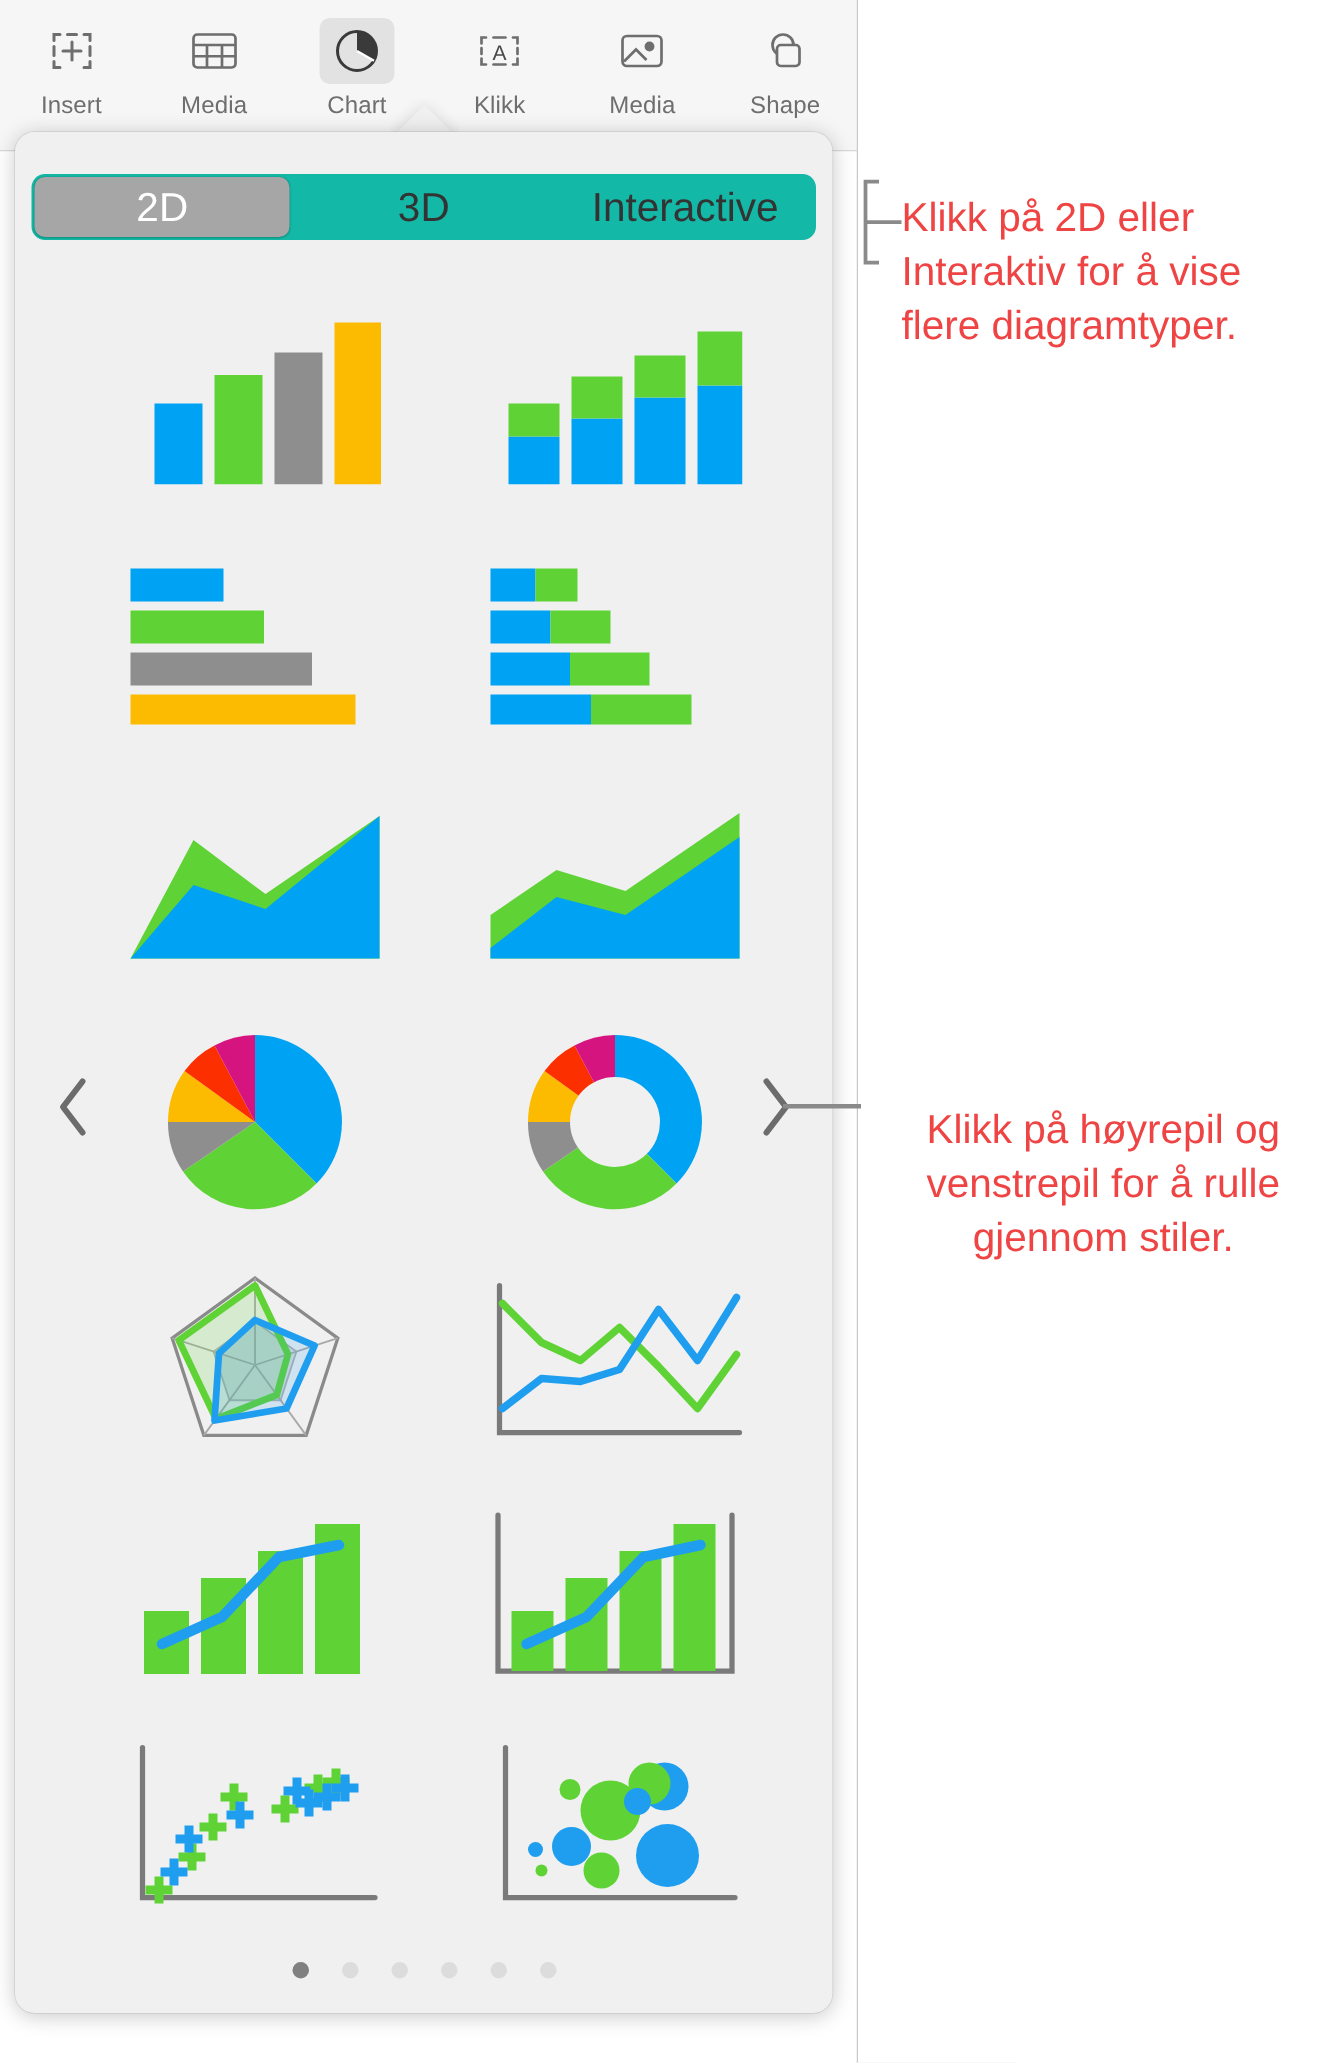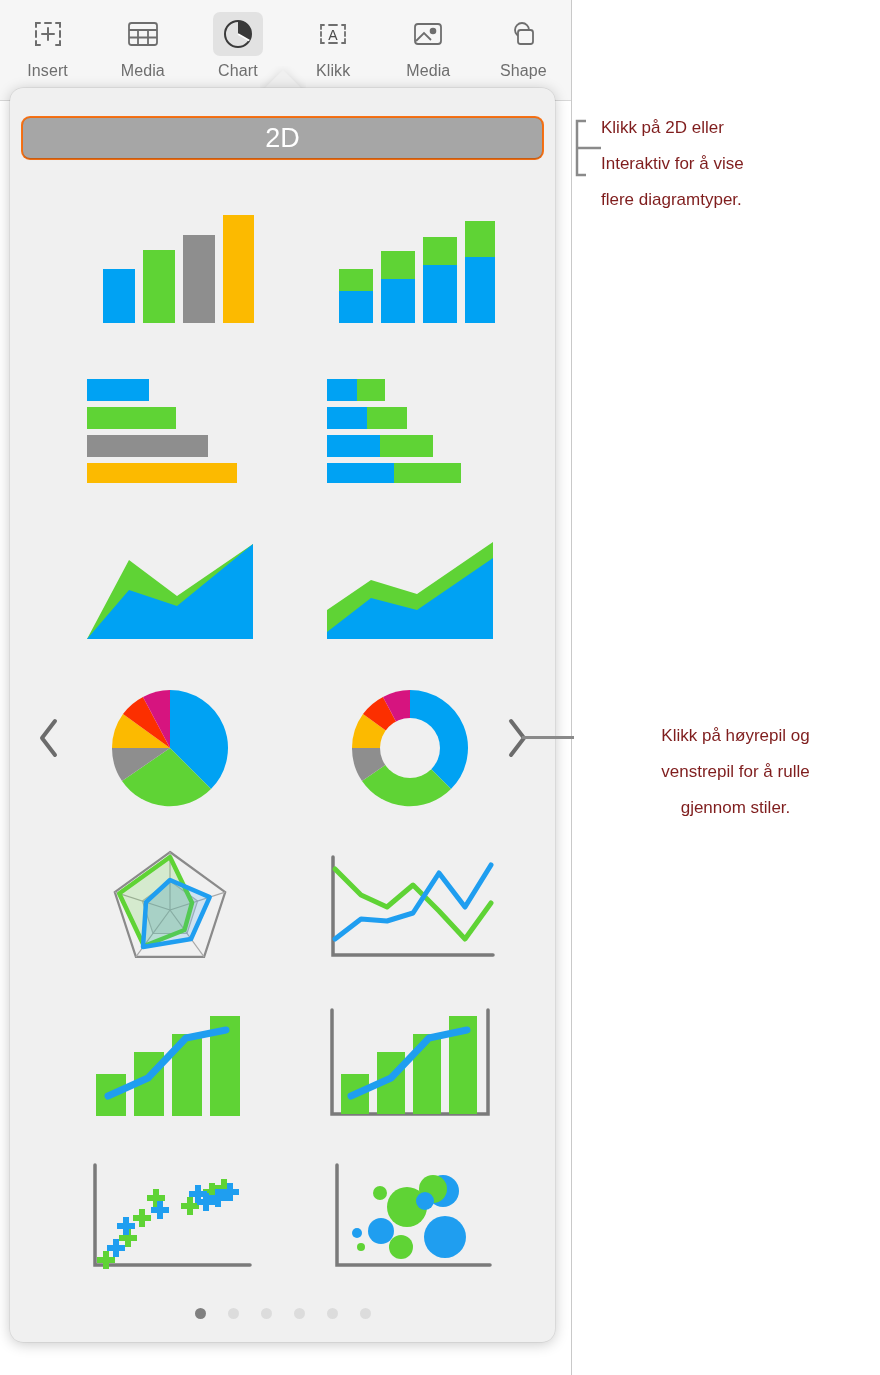--- a/index.html
+++ b/index.html
@@ -63,21 +63,21 @@
     overflow:hidden;
   }
   #popover-arrow:before{
     content:"";position:absolute;left:8px;top:10px;width:30px;height:30px;
     background:#f0f0f0;transform:rotate(45deg);
     box-shadow:0 0 10px rgba(0,0,0,.12);
   }
   
   #segmented{
     position:absolute;left:11px;top:28px;width:523px;height:44px;
-    background:#f97316;border-radius:9px;display:flex;align-items:flex-start;
+    background:#14b8a6;border-radius:9px;display:flex;align-items:flex-start;
   }
   .seg{
     flex:1;height:40px;margin:2px;border-radius:7px;
     display:flex;align-items:center;justify-content:center;
     font-size:27px;color:#333333;position:relative;
   }
   .seg.selected{background:#a6a6a6;color:#ffffff;font-weight:500;
     box-shadow:0 .5px 1.5px rgba(0,0,0,.25);}
   
   #chart-grid{
@@ -98,22 +98,23 @@
   
   #page-dots{
     position:absolute;left:0;top:1210px;width:545px;height:30px;
     display:flex;align-items:center;justify-content:center;gap:22px;
   }
   .dot{width:11px;height:11px;border-radius:50%;background:#dcdcdc;}
   .dot.active{background:#808080;}
   
   .callout{
     position:absolute;
-    font-size:17px;line-height:36px;color:#7f1d1d;
+    font-size:27px;line-height:36px;color:#ef4444;
     white-space:pre-line;
+    margin-top:17px;
   }
   #callout-1{left:601px;top:110px;width:270px;}
   #callout-2{left:598px;top:718px;width:275px;text-align:center;}
   
   #leader-1{
     position:absolute;left:574px;top:119px;width:28px;height:58px;
   }
   
   #leader-2b{
     position:absolute;left:522px;top:736px;width:52px;height:3px;background:#8a8a8a;
@@ -217,20 +218,22 @@
   <div id="toolbar-sep"></div>
 
   <div id="canvas"></div>
 
   <div id="popover-arrow"></div>
 
   <div id="chart-popover">
 
     <div id="segmented">
       <div class="seg selected">2D</div>
+      <div class="seg">3D</div>
+      <div class="seg">Interactive</div>
     </div>
 
     <div id="chart-grid">
 
       <div class="chart-cell" style="left:60px;top:0px;">
         <svg width="170" height="120" viewBox="0 0 170 120">
           <g>
             <rect x="18" y="66" width="32" height="54" fill="#00a2f3"></rect>
             <rect x="58" y="47" width="32" height="73" fill="#5fd335"></rect>
             <rect x="98" y="32" width="32" height="88" fill="#8e8e8e"></rect>

